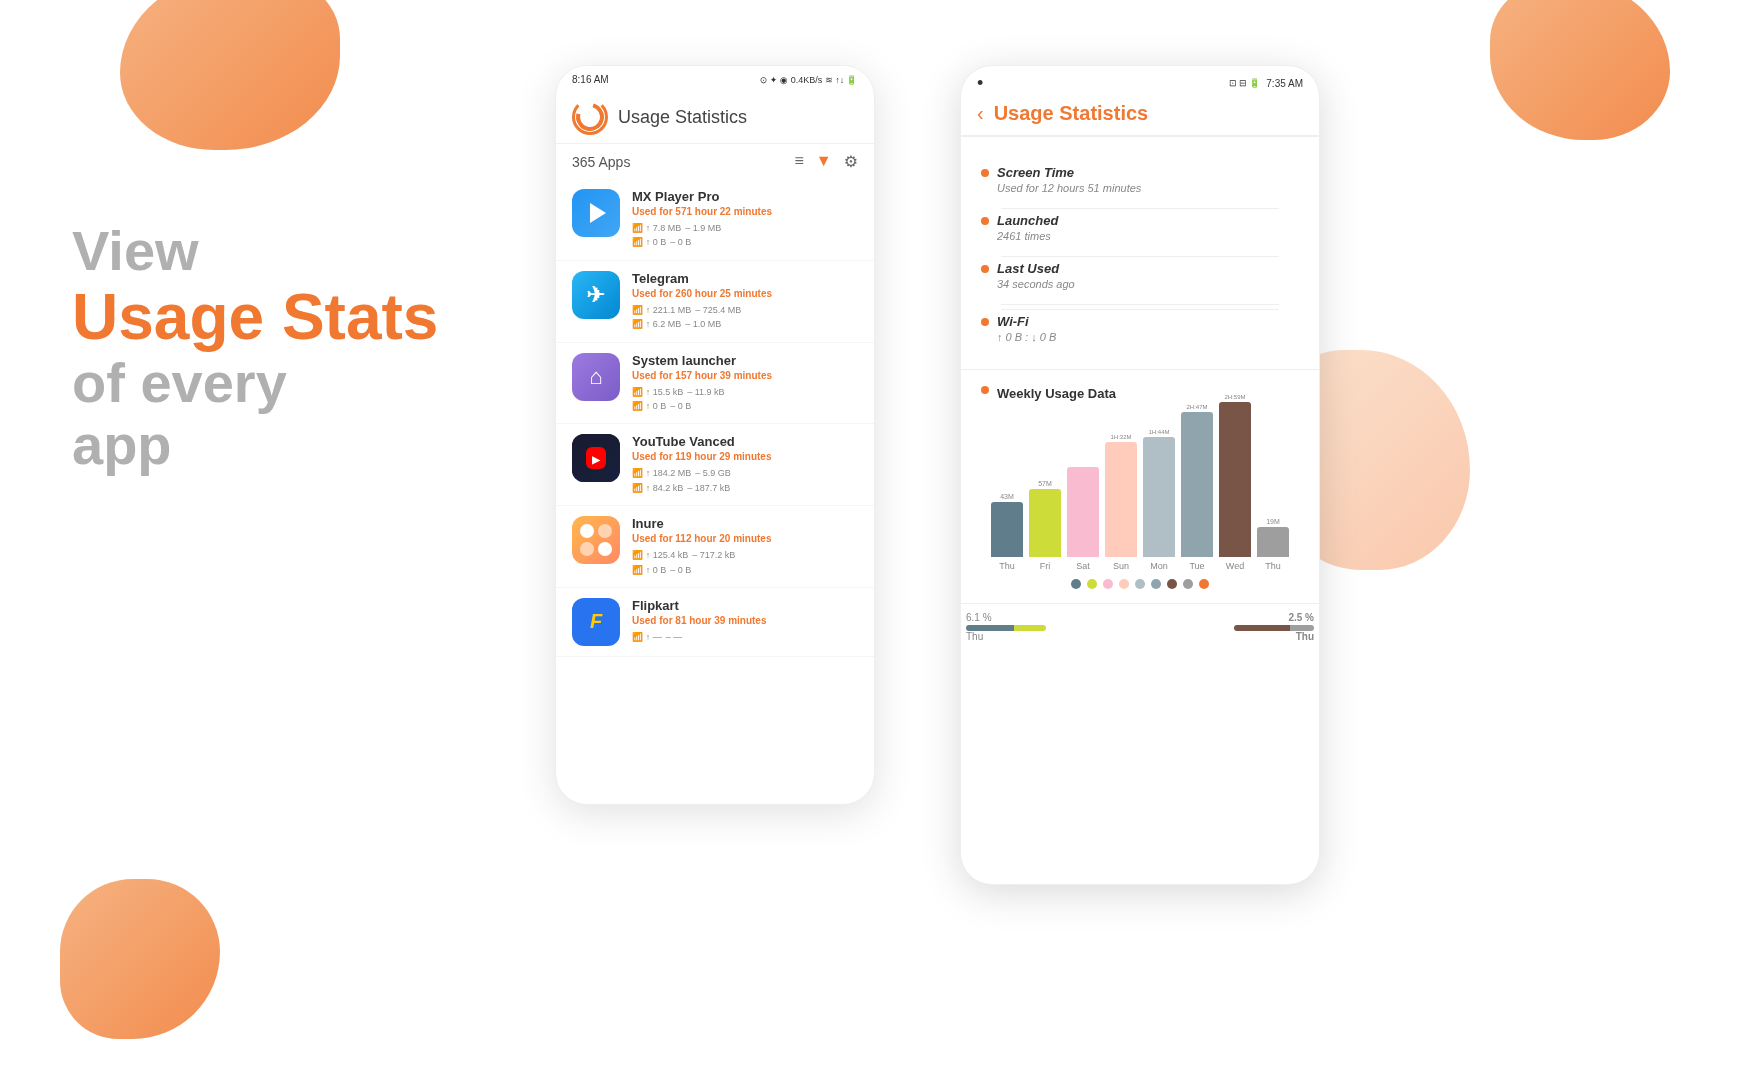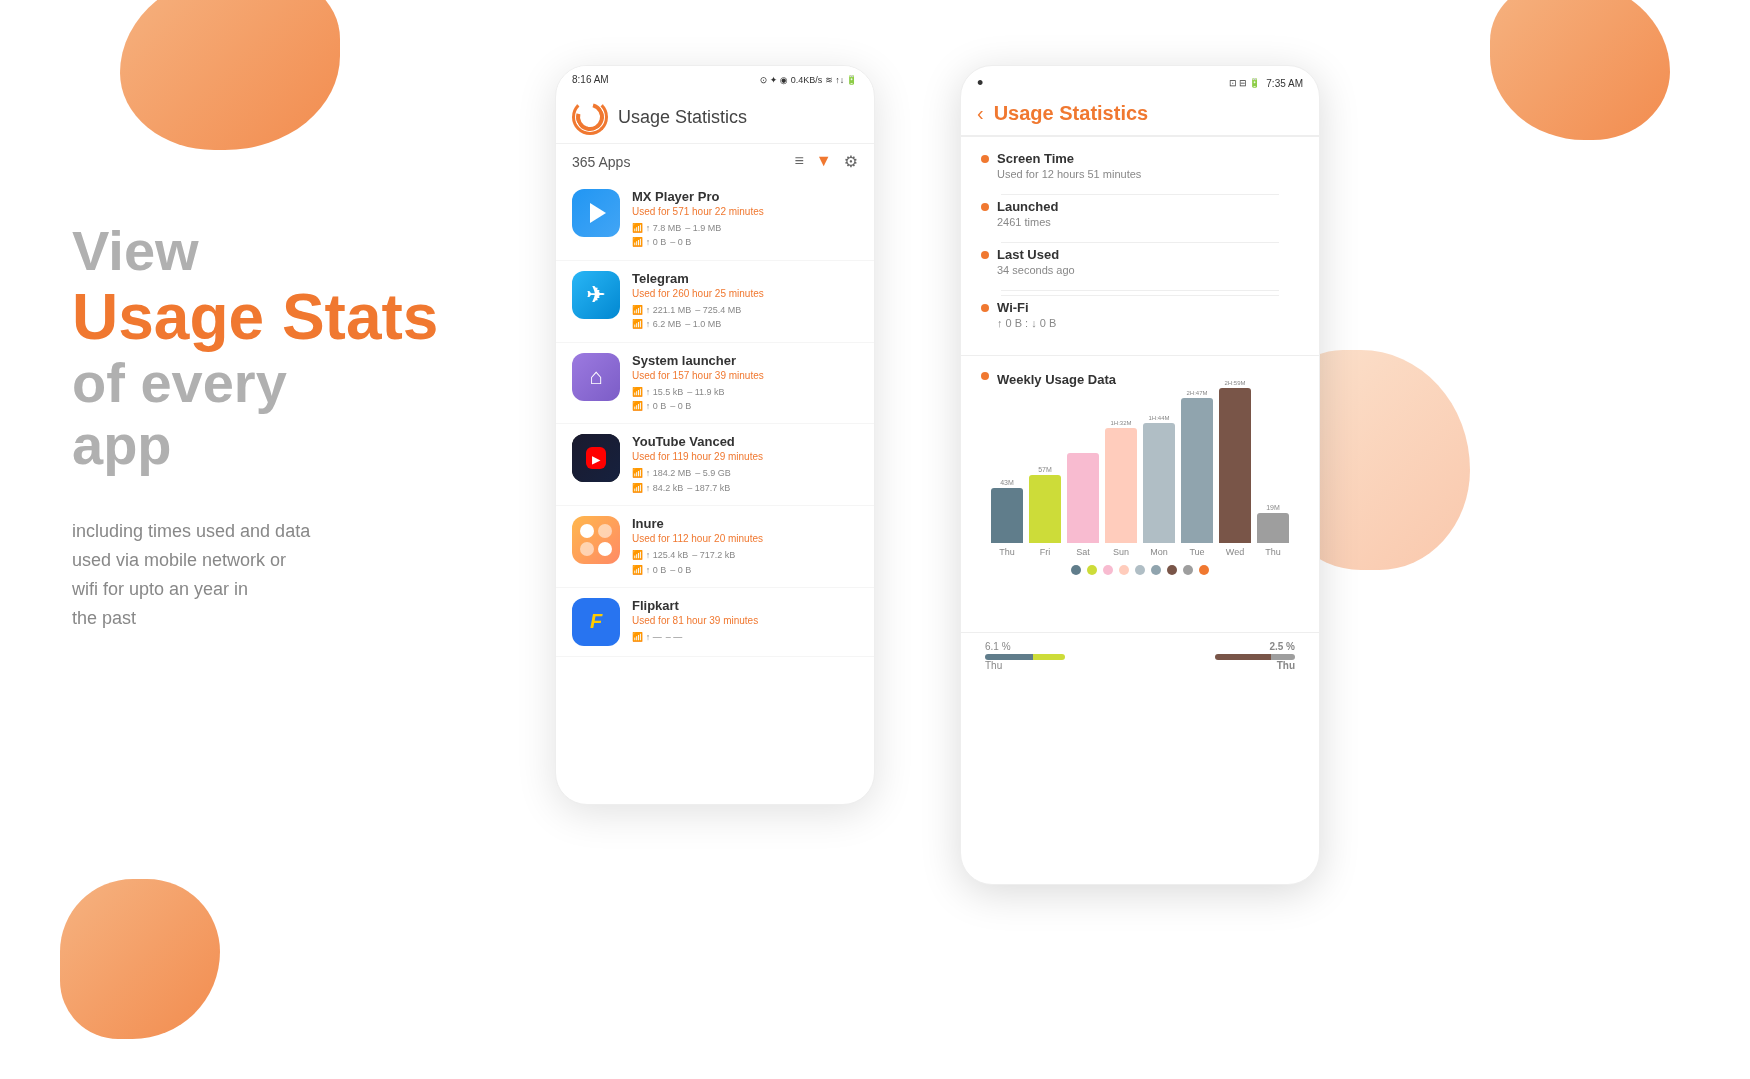--- a/index.html
+++ b/index.html
@@ -156,21 +156,21 @@
     }
     .app-icon-mx { background: linear-gradient(135deg, #2196F3, #42a5f5); }
     .app-icon-telegram { background: linear-gradient(135deg, #29b6f6, #0288d1); }
     .app-icon-system { background: linear-gradient(135deg, #9c7ae0, #7c5dc7); }
     .app-icon-youtube { background: #000; }
     .app-icon-inure { background: linear-gradient(135deg, #ffb74d, #ff8a65); }
     .app-icon-flipkart { background: #2874f0; }
 
     .app-details { flex: 1; }
     .app-name { font-size: 13px; font-weight: 600; color: #333; margin-bottom: 2px; }
-    .app-usage-time { font-size: 10px; color: #f07830; margin-bottom: 4px; }
+    .app-usage-time { font-size: 10px; color: #f07830; margin-bottom: 4px; font-weight: bold; }
     .app-stats { font-size: 9px; color: #888; line-height: 1.6; }
     .stat-row { display: flex; align-items: center; gap: 4px; }
 
     
     .phone-2 {
       position: absolute;
       left: 960px;
       top: 65px;
       width: 360px;
       height: 820px;
@@ -201,21 +201,22 @@
       margin-right: 10px;
       cursor: pointer;
     }
     .phone2-title {
       font-size: 20px;
       font-weight: 700;
       color: #f07830;
     }
 
     .stats-section {
-      padding: 14px 20px 6px;
+      padding: 28px 20px 6px;
+      font-style: italic;
     }
     .stat-item {
       margin-bottom: 14px;
     }
     .stat-label {
       font-size: 13px;
       font-weight: 600;
       color: #333;
       display: flex;
       align-items: center;
@@ -288,25 +289,24 @@
     }
     .legend-dot {
       width: 10px; height: 10px;
       border-radius: 50%;
       display: inline-block;
     }
 
     .bottom-stats {
       display: flex;
       justify-content: space-between;
-      padding: 8px 24px;
+      padding: 8px 5px;
       border-top: 1px solid #eee;
       font-size: 10px;
       color: #888;
-      margin-top: 43px;
     }
 
     
     .play-icon {
       width: 0;
       height: 0;
       border-left: 16px solid white;
       border-top: 10px solid transparent;
       border-bottom: 10px solid transparent;
       margin-left: 4px;
@@ -357,23 +357,20 @@
 <div class="blob blob-top-left"></div>
 <div class="blob blob-top-right"></div>
 <div class="blob blob-bottom-left"></div>
 <div class="blob blob-right-mid"></div>
 
 <div class="left-text">
   <div class="view-label">View</div>
   <div class="usage-stats-label">Usage Stats</div>
   <div class="of-every-label">of every</div>
   <div class="app-label">app</div>
-  <div class="description">
-    including times used and data<br>used via mobile network or<br>wifi for upto an year in<br>the past
-  </div>
 </div>
 
 <div class="phone-1">
 
   <div class="phone-status-bar">
     <span class="status-left">8:16 AM</span>
     <span class="status-right">
       <span>⊙ ✦ ◉ </span>
       <span>0.4KB/s</span>
       <span>≋ ↑↓ 🔋</span>

